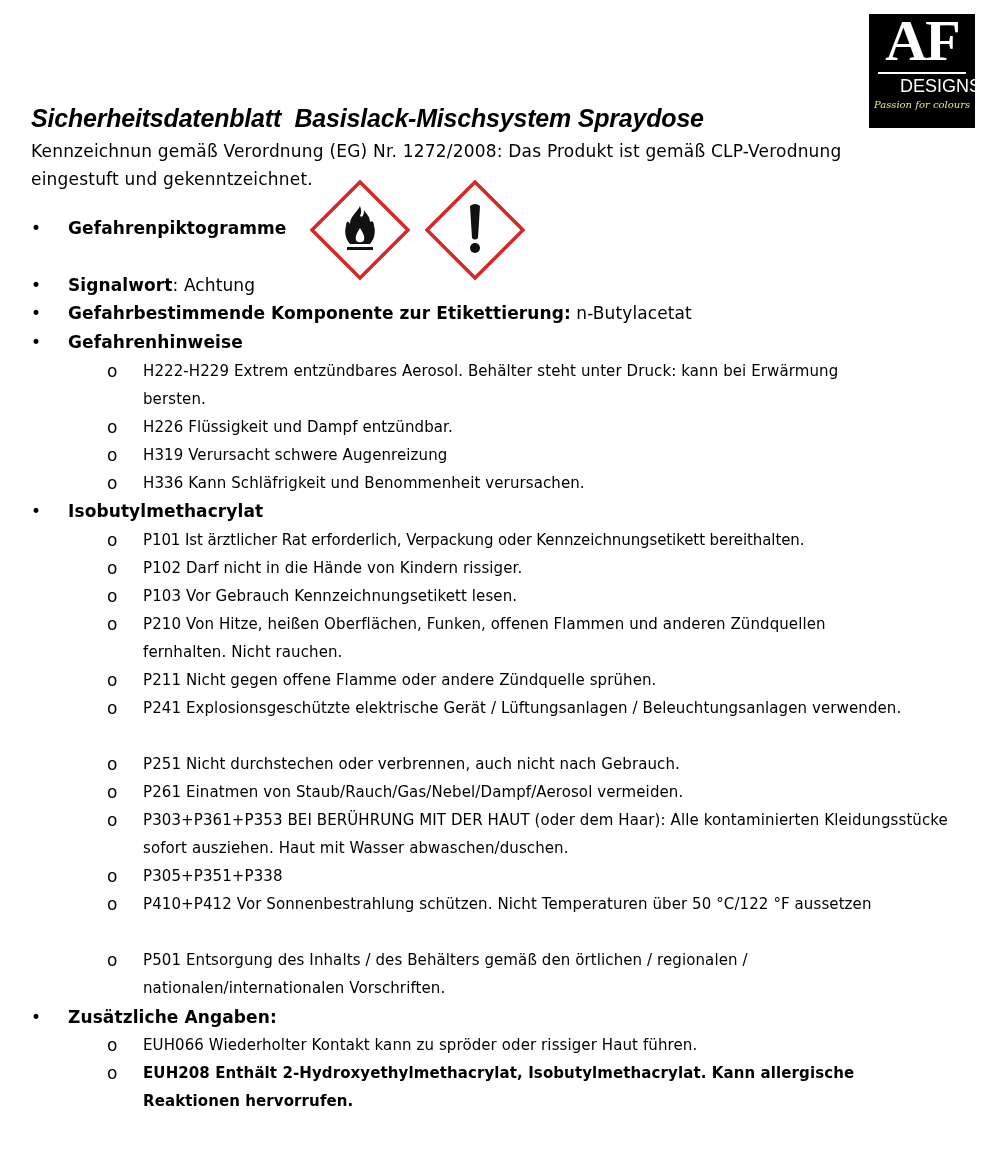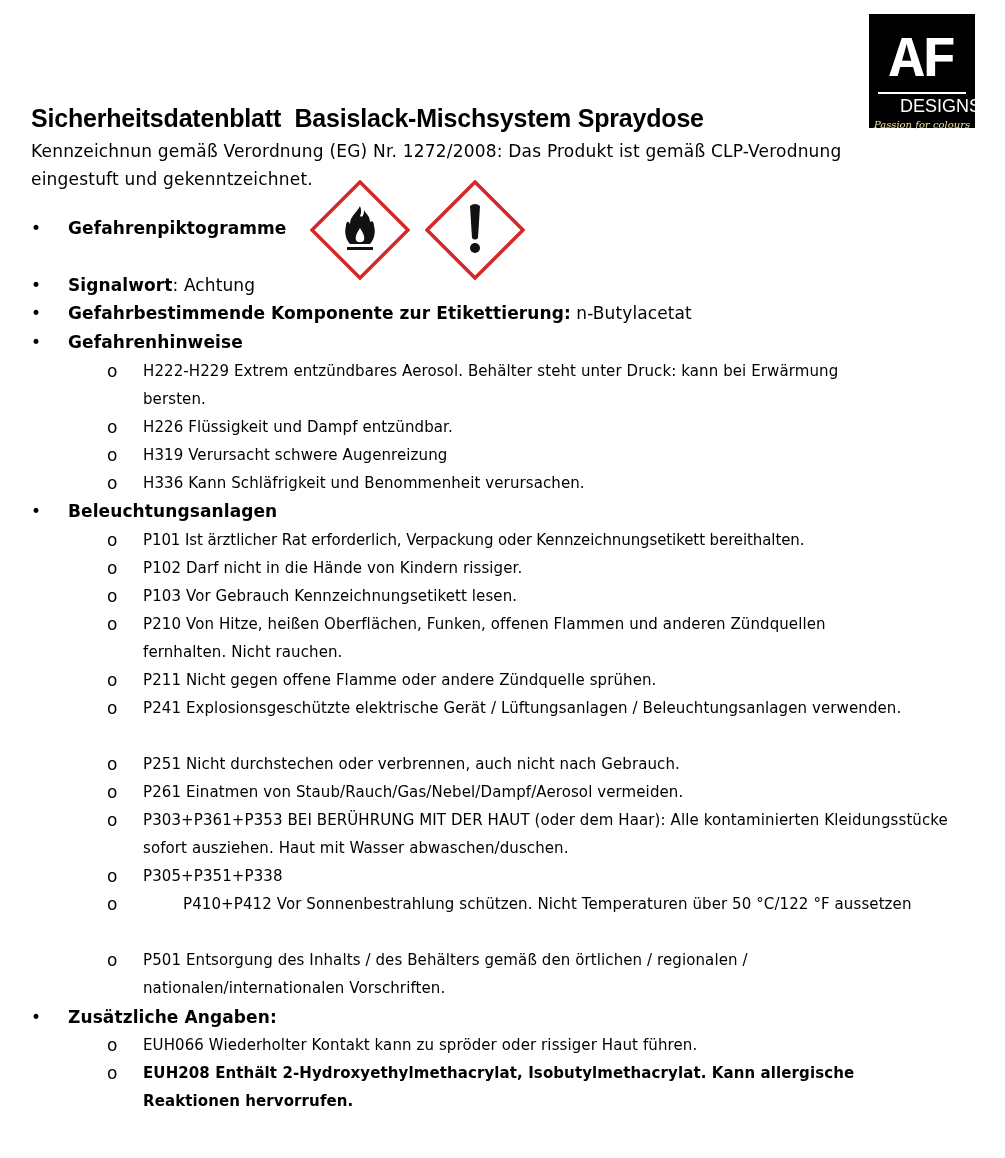--- a/index.html
+++ b/index.html
@@ -20,26 +20,26 @@
       left: 869px;
       top: 14px;
       width: 106px;
       height: 114px;
       background: #000000;
       color: #ffffff;
       text-align: center;
       box-sizing: border-box;
     }
     .logo-af {
-      font-family: Liberation Mono, monospace;
+      font-family: Liberation Serif, serif;
       font-weight: bold;
       font-size: 58px;
       line-height: 54px;
       letter-spacing: -2px;
-      margin-top: 20px;
+      margin-top: 0;
     }
     .logo-line {
       width: 88px;
       height: 2px;
       background: #ffffff;
       margin: 4px auto 2px auto;
     }
     .logo-designs {
       font-family: "Liberation Sans", sans-serif;
       font-size: 18px;
@@ -58,20 +58,21 @@
     .title {
       position: absolute;
       left: 31px;
       top: 100px;
       font-family: "Liberation Sans", sans-serif;
       font-weight: bold;
       font-size: 25px;
       line-height: 36px;
       white-space: pre;
       letter-spacing: -0.2px;
+      font-style: italic;
     }
     .intro {
       position: absolute;
       left: 31px;
       top: 137px;
       width: 900px;
       font-size: 17px;
       line-height: 28px;
       letter-spacing: 0.2px;
     }
@@ -185,21 +186,21 @@
     <span class="sub-bullet">o</span>
     <span class="l2-text">H319 Verursacht schwere Augenreizung</span>
   </div>
   <div class="row" style="top:469px;left:0;width:1005px;">
     <span class="sub-bullet">o</span>
     <span class="l2-text">H336 Kann Schläfrigkeit und Benommenheit verursachen.</span>
   </div>
 
   <div class="row" style="top:497px;left:0;width:1005px;">
     <span class="bullet">•</span>
-    <span class="l1-text"><b>Beleuchtungsanlagen</b></span>
+    <span class="l1-text"><b>Isobutylmethacrylat</b></span>
   </div>
 
   <div class="row" style="top:526px;left:0;width:1005px;">
     <span class="sub-bullet">o</span>
     <span class="l2-text" style="width:860px;white-space:nowrap;letter-spacing:-0.1px;">P101 Ist ärztlicher Rat erforderlich, Verpackung oder Kennzeichnungsetikett bereithalten.</span>
   </div>
   <div class="row" style="top:554px;left:0;width:1005px;">
     <span class="sub-bullet">o</span>
     <span class="l2-text">P102 Darf nicht in die Hände von Kindern rissiger.</span>
   </div>
@@ -230,21 +231,21 @@
   <div class="row" style="top:806px;left:0;width:1005px;">
     <span class="sub-bullet">o</span>
     <span class="l2-text" style="width:850px;">P303+P361+P353 BEI BERÜHRUNG MIT DER HAUT (oder dem Haar): Alle kontaminierten Kleidungsstücke sofort ausziehen. Haut mit Wasser abwaschen/duschen.</span>
   </div>
   <div class="row" style="top:862px;left:0;width:1005px;">
     <span class="sub-bullet">o</span>
     <span class="l2-text">P305+P351+P338</span>
   </div>
   <div class="row" style="top:890px;left:0;width:1005px;">
     <span class="sub-bullet">o</span>
-    <span class="l2-text" style="width:810px;margin-left:40px;">P410+P412 Vor Sonnenbestrahlung schützen. Nicht Temperaturen über 50 °C/122 °F aussetzen</span>
+    <span class="l2-text" style="width:810px;">P410+P412 Vor Sonnenbestrahlung schützen. Nicht Temperaturen über 50 °C/122 °F aussetzen</span>
   </div>
   <div class="row" style="top:946px;left:0;width:1005px;">
     <span class="sub-bullet">o</span>
     <span class="l2-text" style="width:760px;">P501 Entsorgung des Inhalts / des Behälters gemäß den örtlichen / regionalen / nationalen/internationalen Vorschriften.</span>
   </div>
 
   <div class="row" style="top:1003px;left:0;width:1005px;">
     <span class="bullet">•</span>
     <span class="l1-text"><b>Zusätzliche Angaben:</b></span>
   </div>

